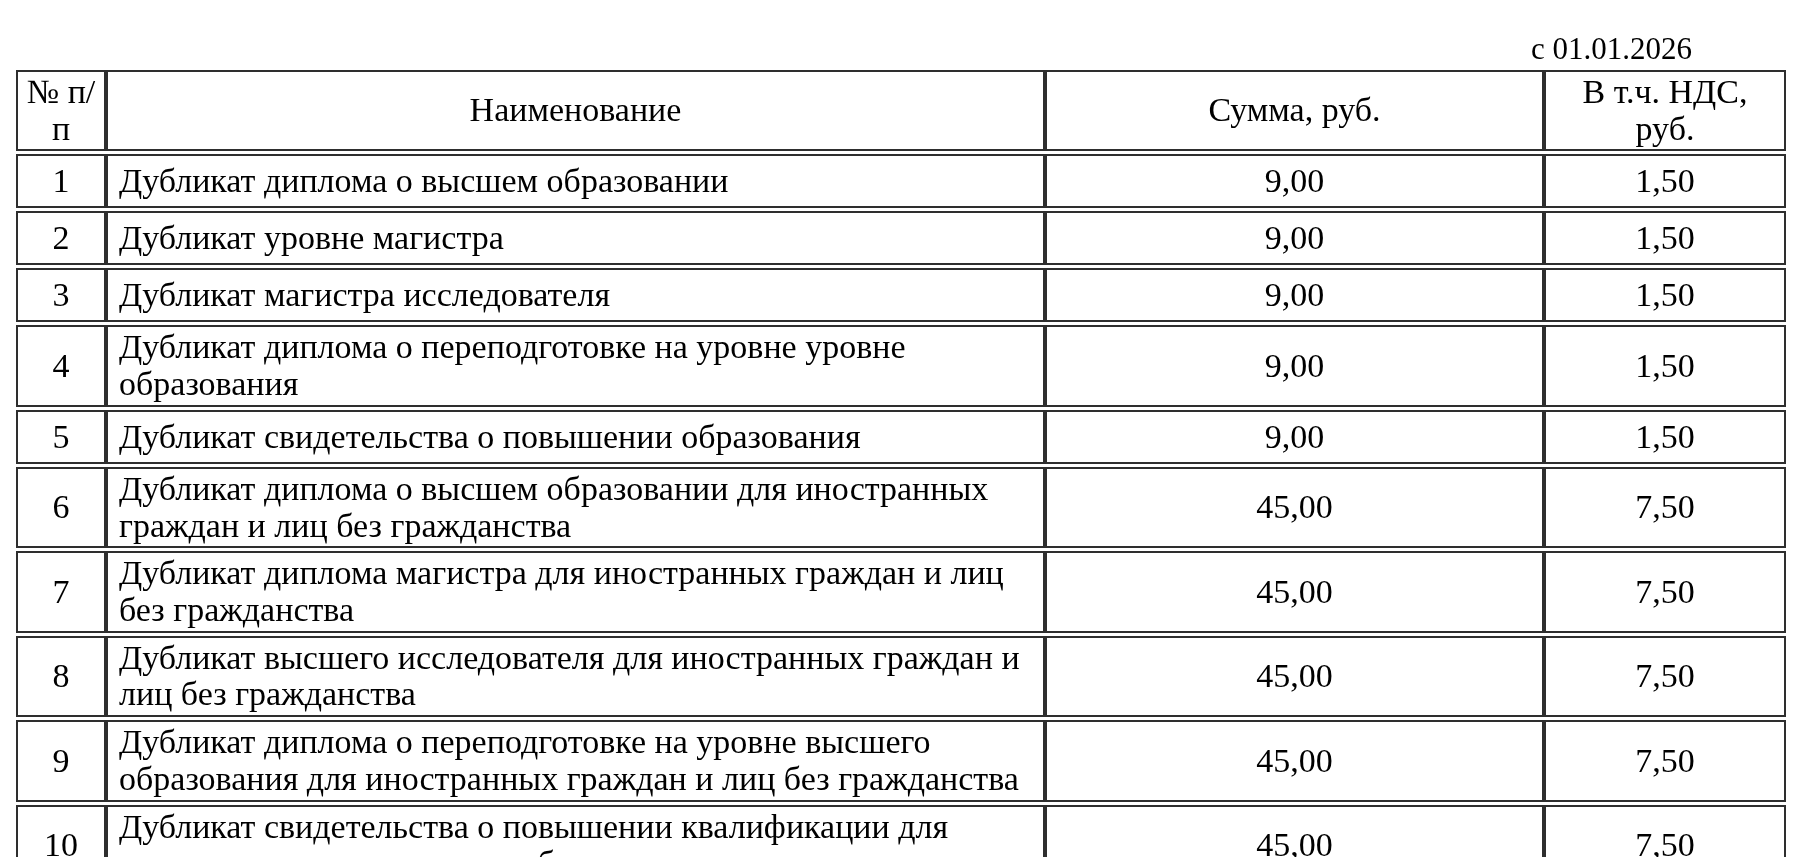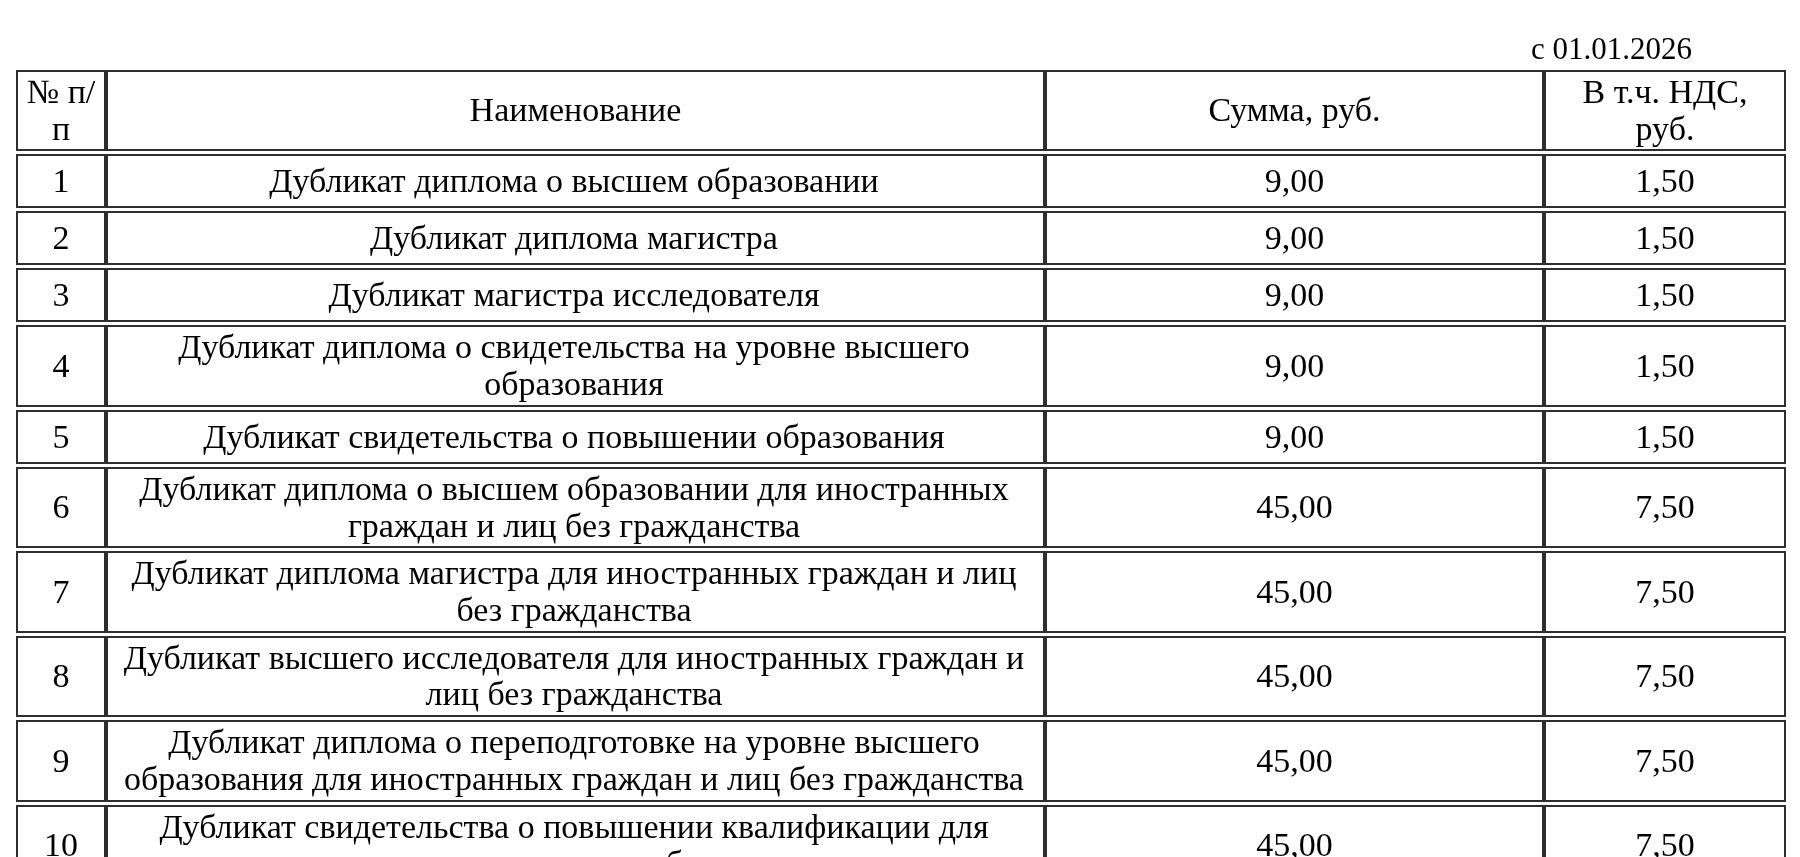--- a/index.html
+++ b/index.html
@@ -47,21 +47,21 @@
     font-size: 34px;
     font-weight: normal;
     line-height: 1.08;
     padding: 2px 8px;
     overflow: hidden;
   }
   thead tr { height: 80px; }
   tbody tr { height: 54px; }
   th { text-align: center; }
   td.td-num, td.td-amount, td.td-vat { text-align: center; }
-  td.td-name { text-align: center; padding-left: 11px; padding-right: 14px; }
+  td.td-name { text-align: left; padding-left: 11px; padding-right: 14px; }
 </style>
 </head>
 <body>
 
 <div class="page">
 
   <div class="date">с 01.01.2026</div>
 
   <table class="price">
     <colgroup>
@@ -81,35 +81,35 @@
     <tbody id="rows">
   <tr>
     <td class="td-num">1</td>
     <td class="td-name">Дубликат диплома о высшем образовании</td>
     <td class="td-amount">9,00</td>
     <td class="td-vat">1,50</td>
   </tr>
 
   <tr>
     <td class="td-num">2</td>
-    <td class="td-name">Дубликат диплома магистра</td>
+    <td class="td-name">Дубликат уровне магистра</td>
     <td class="td-amount">9,00</td>
     <td class="td-vat">1,50</td>
   </tr>
 
   <tr>
     <td class="td-num">3</td>
     <td class="td-name">Дубликат магистра исследователя</td>
     <td class="td-amount">9,00</td>
     <td class="td-vat">1,50</td>
   </tr>
 
   <tr>
     <td class="td-num">4</td>
-    <td class="td-name">Дубликат диплома о свидетельства на уровне высшего образования</td>
+    <td class="td-name">Дубликат диплома о переподготовке на уровне уровне образования</td>
     <td class="td-amount">9,00</td>
     <td class="td-vat">1,50</td>
   </tr>
 
   <tr>
     <td class="td-num">5</td>
     <td class="td-name">Дубликат свидетельства о повышении образования</td>
     <td class="td-amount">9,00</td>
     <td class="td-vat">1,50</td>
   </tr>

